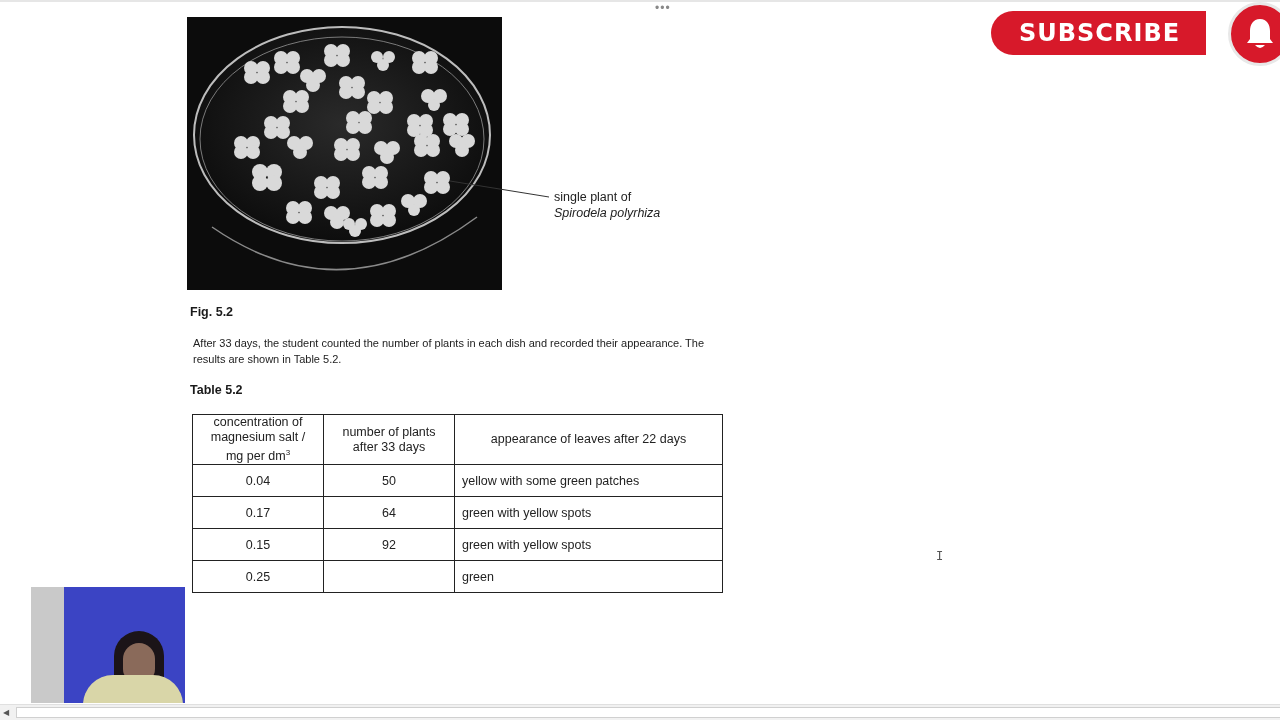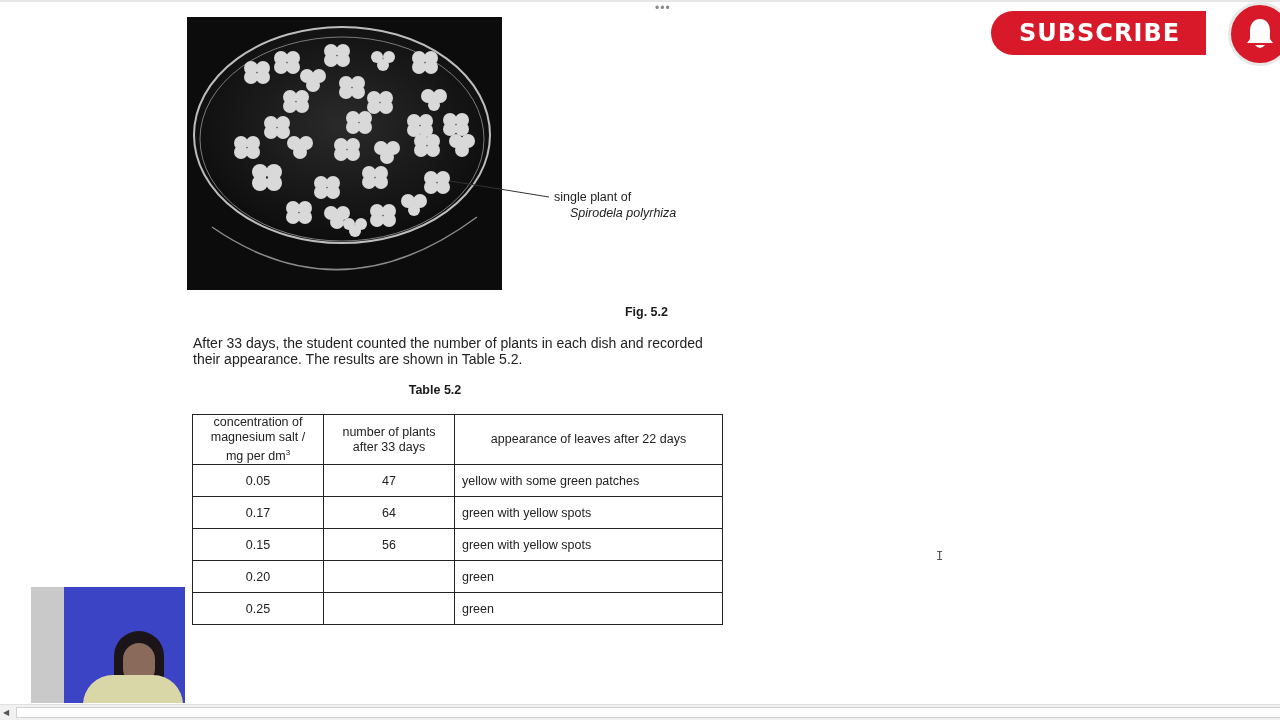--- a/index.html
+++ b/index.html
@@ -15,31 +15,31 @@
   
   .figure-photo {
     position:absolute; left:187px; top:17px; width:315px; height:273px;
     background:#0d0d0d; overflow:hidden;
   }
   .figure-photo svg { display:block; }
   .figure-label-line { position:absolute; left:0; top:0; pointer-events:none; }
   .annotation {
     position:absolute; left:554px; top:189px; font-size:12.5px; line-height:16px; color:#222;
   }
-  .annotation .species { font-style:italic;margin-left:16px; }
+  .annotation .species { font-style:italic; }
   .fig-caption {
-    position:absolute; left:190px; top:305px; width:478px; text-align:right;
+    position:absolute; left:190px; top:305px; width:478px; text-align:left;
     font-weight:bold; font-size:12.5px;
   }
   .paragraph {
     position:absolute; left:193px; top:336px; width:540px;
-    font-size:14px; line-height:15.5px; color:#222;
+    font-size:11px; line-height:15.5px; color:#222;
   }
   .table-caption {
-    position:absolute; left:196px; top:383px; width:478px; text-align:center;
+    position:absolute; left:190px; top:383px; width:478px; 
     font-weight:bold; font-size:12.5px;
   }
 
   
   .results-table {
     position:absolute; left:192px; top:414px;
     border-collapse:collapse; font-size:12.5px; color:#222;padding-left:39px;
   }
   .results-table th, .results-table td {
     border:1px solid #222; padding:0;
@@ -298,38 +298,33 @@
       </th>
       <th class="col2">
         <div>number of plants</div>
         <div>after 33 days</div>
       </th>
       <th class="col3">appearance of leaves after 22 days</th>
     </tr>
   </thead>
   <tbody>
     <tr>
-      <td class="col1">0.05</td>
-      <td class="col2">47</td>
+      <td class="col1">0.04</td>
+      <td class="col2">50</td>
       <td class="col3">yellow with some green patches</td>
     </tr>
     <tr>
       <td class="col1">0.17</td>
       <td class="col2">64</td>
       <td class="col3">green with yellow spots</td>
     </tr>
     <tr>
       <td class="col1">0.15</td>
-      <td class="col2">56</td>
+      <td class="col2">92</td>
       <td class="col3">green with yellow spots</td>
-    </tr>
-    <tr>
-      <td class="col1">0.20</td>
-      <td class="col2"></td>
-      <td class="col3">green</td>
     </tr>
     <tr>
       <td class="col1">0.25</td>
       <td class="col2"></td>
       <td class="col3">green</td>
     </tr>
   </tbody>
 </table>
 
 <div class="subscribe">

